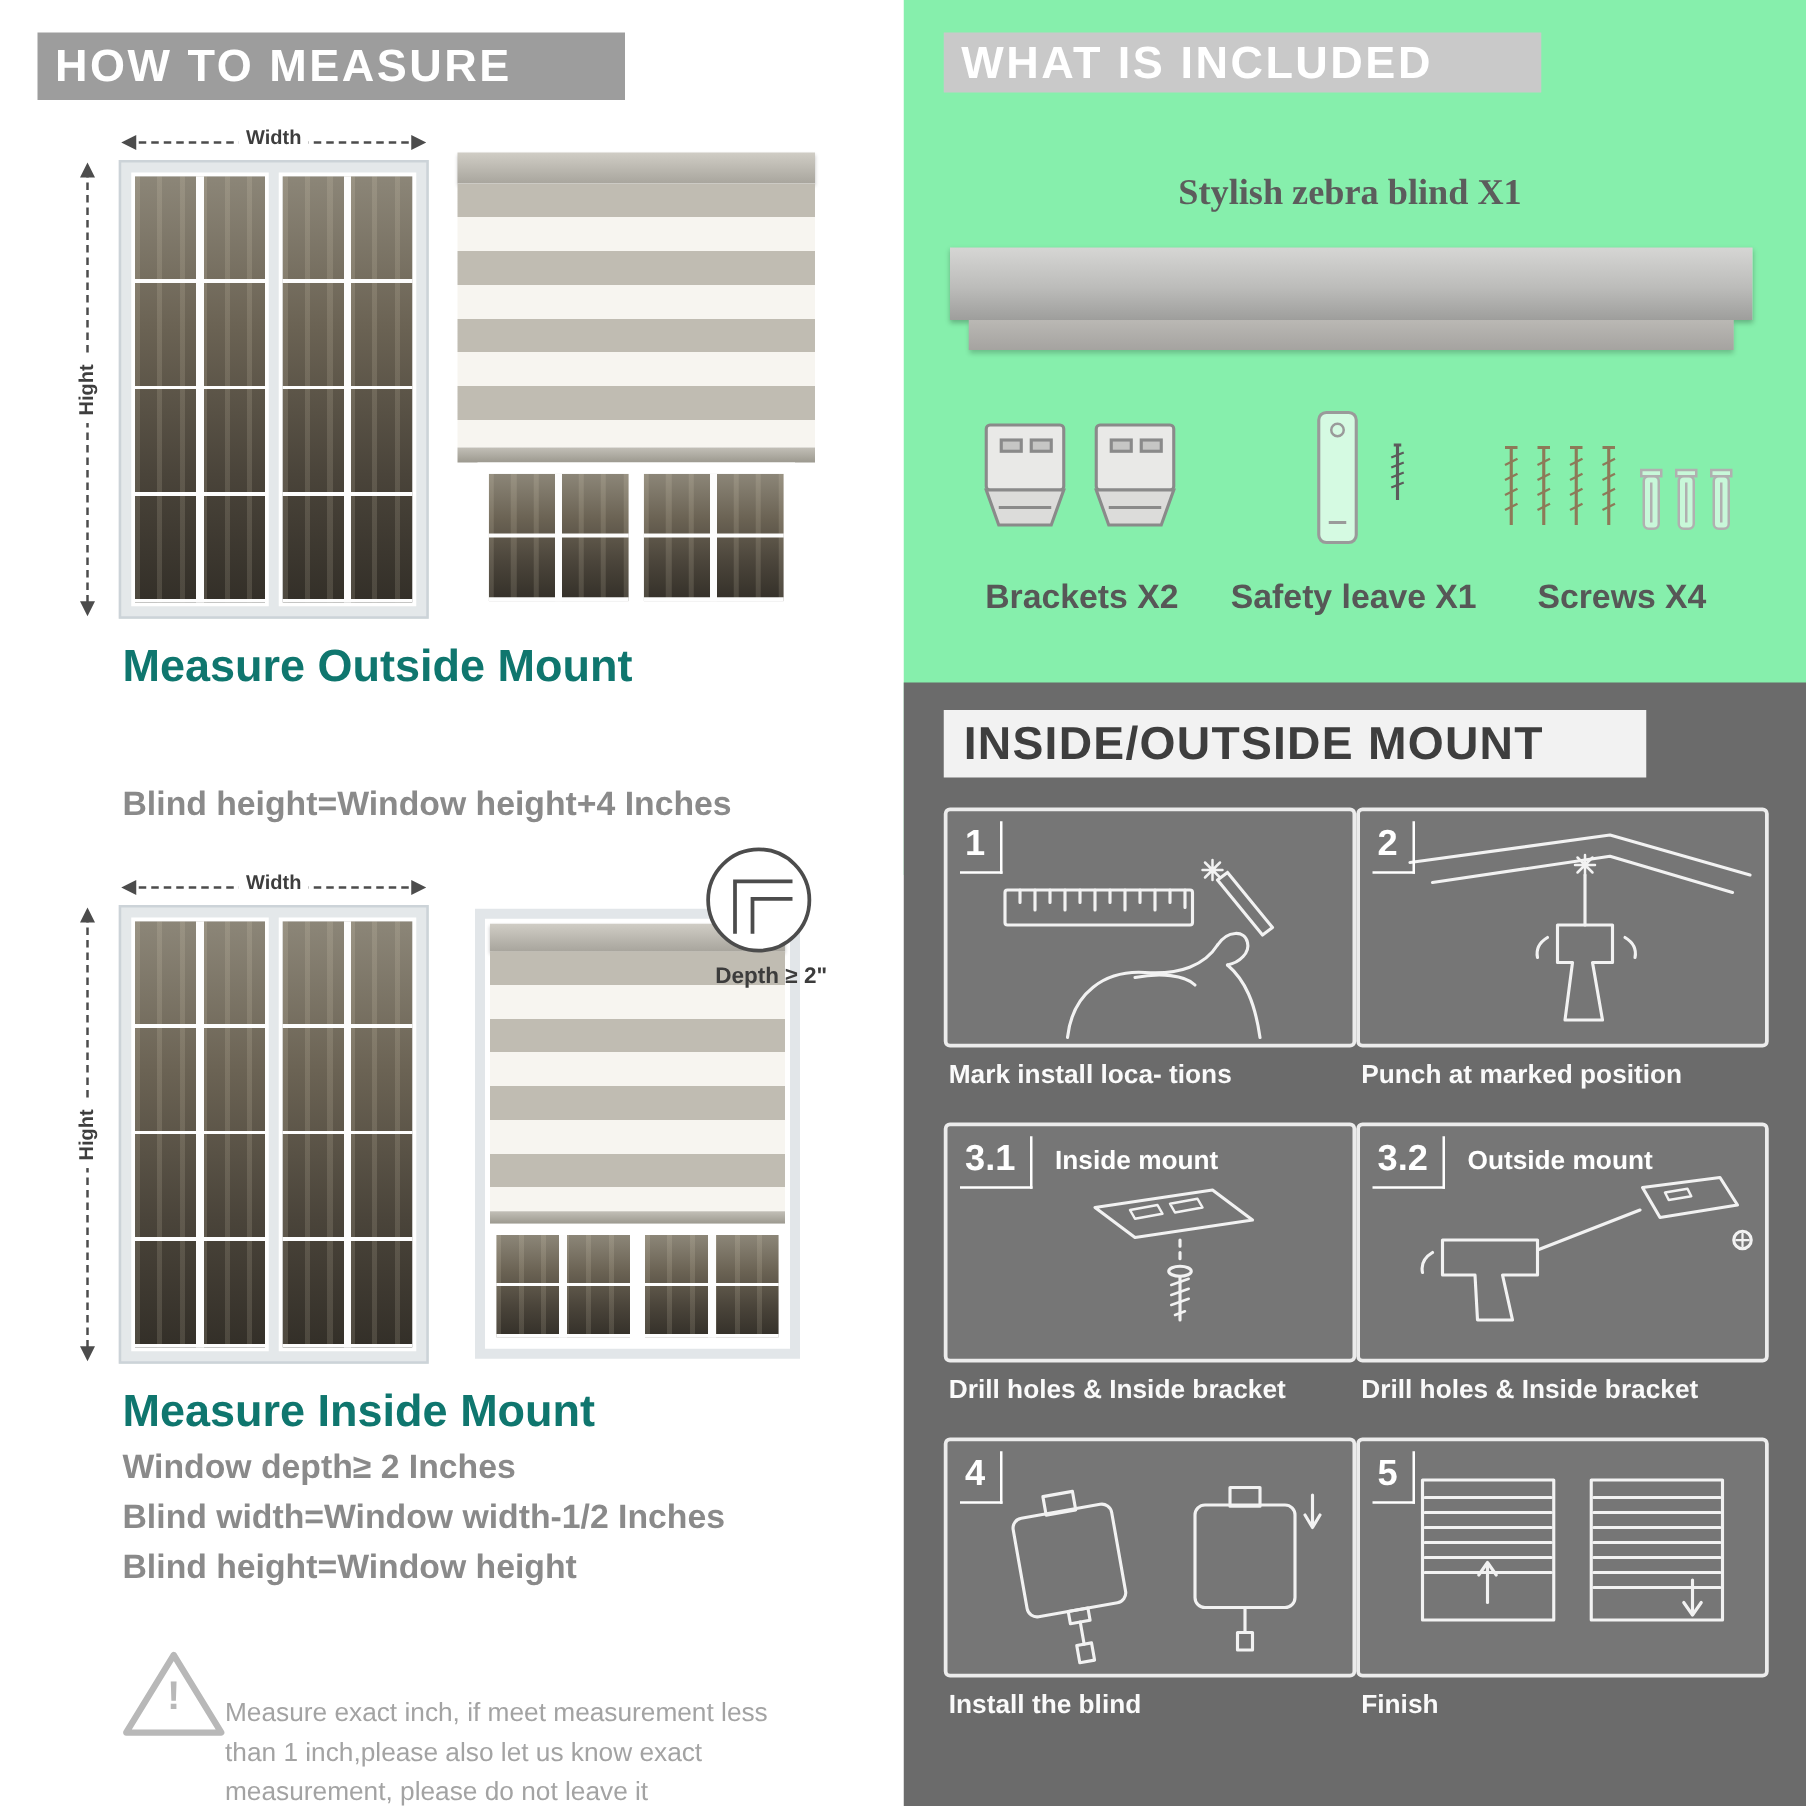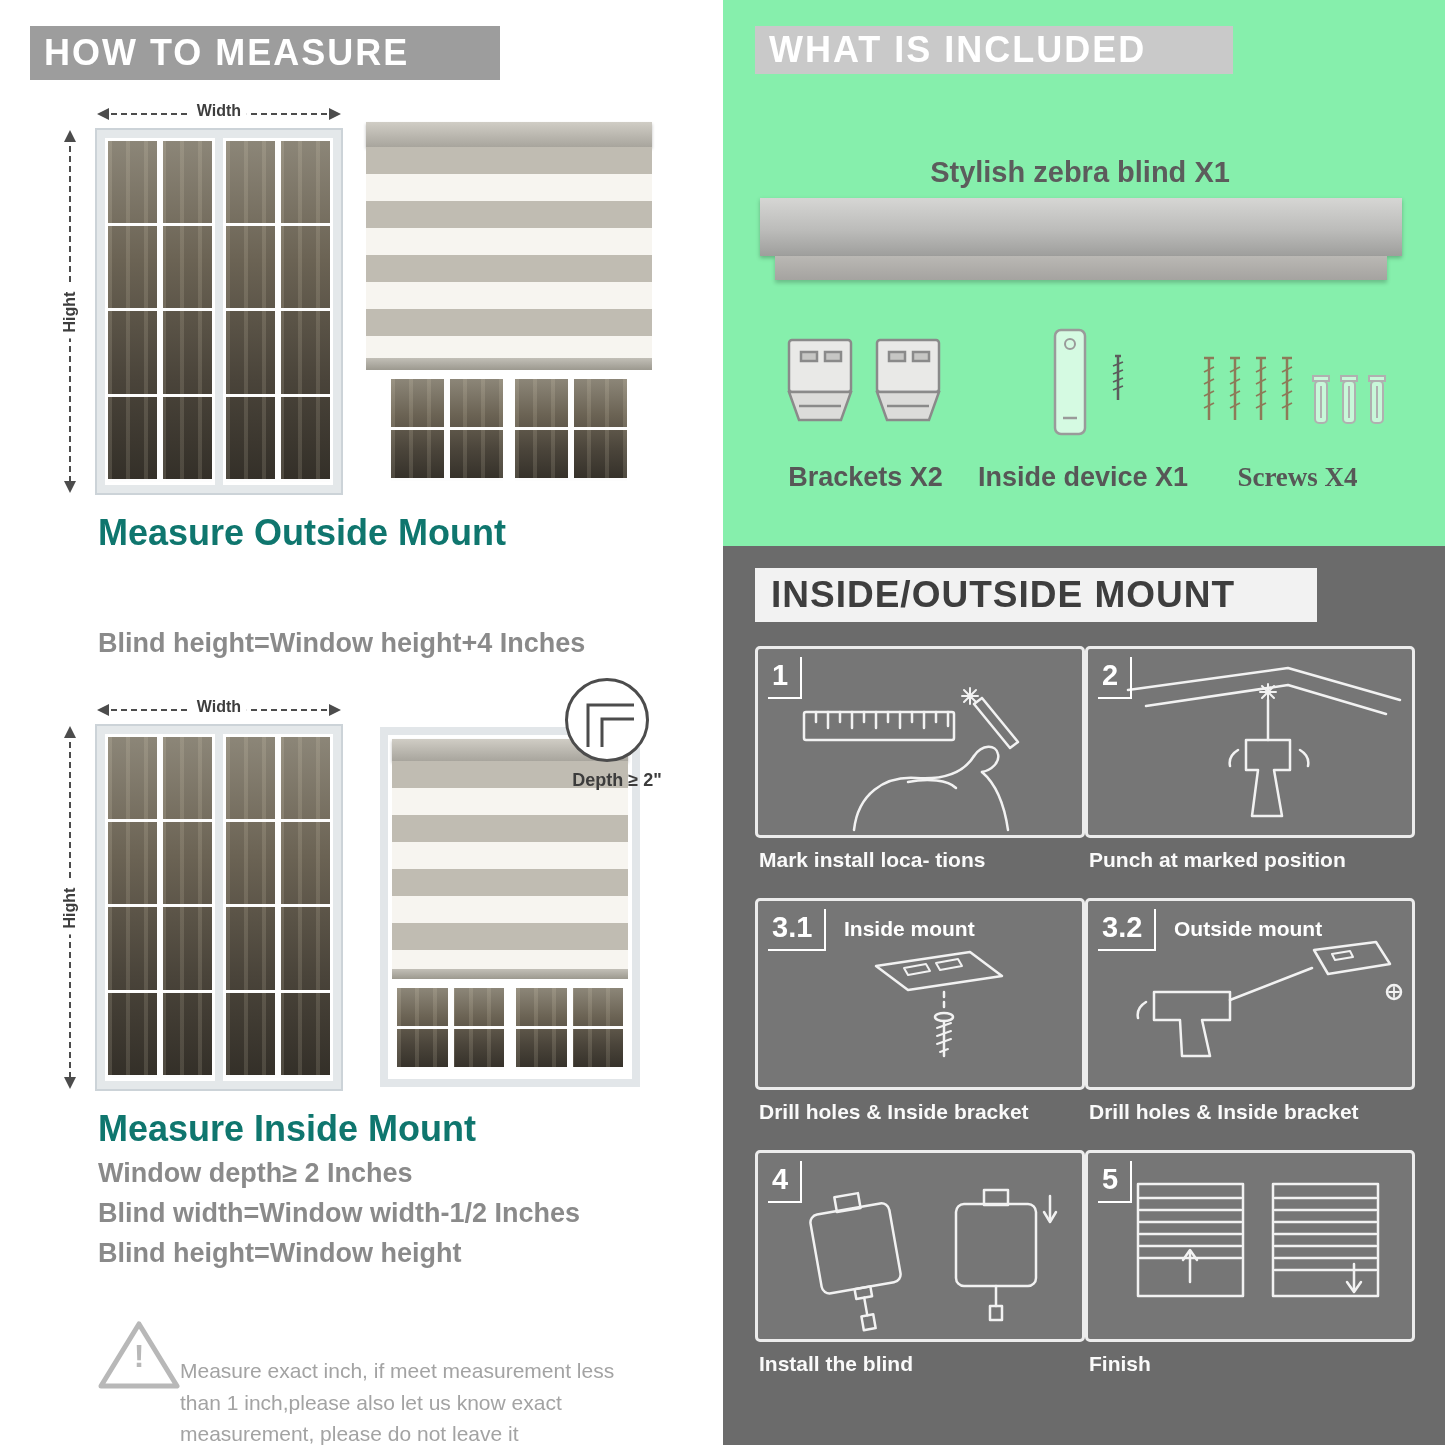--- a/index.html
+++ b/index.html
@@ -173,21 +173,21 @@
     <svg width="88" height="80" viewBox="0 0 88 80">
       <path d="M44,8 L82,70 L6,70 Z" fill="none" stroke="#b8b8b8" stroke-width="5" stroke-linejoin="round"></path>
     </svg>
     <span class="abs" style="left:0;top:22px;width:88px;text-align:center;color:#b8b8b8;font-size:32px;font-weight:bold;">!</span>
   </div>
   <div class="abs warn-text" style="left:180px;top:1320px;width:455px;margin-top:35px;">Measure exact inch, if meet measurement less than 1 inch,please also let us know exact measurement, please do not leave it</div>
 
   <div class="abs included">
     <div class="abs banner-light" style="left:32px;top:26px;width:478px;height:48px;">WHAT IS INCLUDED</div>
 
-    <div class="abs blind-label" style="left:37px;top:156px;width:640px;">Stylish zebra blind X1</div>
+    <div class="abs blind-label" style="left:37px;top:138px;width:640px;font-family:Liberation Serif, serif;">Stylish zebra blind X1</div>
 
     <div class="abs headrail" style="left:37px;top:198px;width:642px;height:58px;"></div>
     <div class="abs headrail-lip" style="left:52px;top:256px;width:612px;height:24px;"></div>
 
     <svg class="abs" style="left:58px;top:328px;" width="170" height="115" viewBox="0 0 170 115">
       <g stroke="#8a8a8a" stroke-width="2.5" fill="#e9e9e7">
         <rect x="8" y="12" width="62" height="52" rx="3"></rect>
         <path d="M8,64 L70,64 L60,92 L18,92 Z" fill="#dcdcda"></path>
         <rect x="20" y="24" width="16" height="9" fill="#c6c6c4"></rect>
         <rect x="44" y="24" width="16" height="9" fill="#c6c6c4"></rect>
@@ -247,22 +247,22 @@
           </g>
         <g transform="translate(176,28)">
             <rect x="-8" y="0" width="16" height="5"></rect>
             <rect x="-6" y="5" width="12" height="42" rx="4"></rect>
             <line x1="0" y1="10" x2="0" y2="42"></line>
           </g>
       </g>
     </svg>
 
     <div class="abs item-label" style="left:50px;top:462px;width:185px;">Brackets X2</div>
-    <div class="abs item-label" style="left:250px;top:462px;width:220px;">Inside device X1</div>
-    <div class="abs item-label" style="left:487px;top:462px;width:175px;font-family:Liberation Serif, serif;">Screws X4</div>
+    <div class="abs item-label" style="left:250px;top:462px;width:220px;">Safety leave X1</div>
+    <div class="abs item-label" style="left:487px;top:462px;width:175px;">Screws X4</div>
   </div>
 
   <div class="abs mount">
     <div class="abs banner-white" style="left:32px;top:22px;width:562px;height:54px;">INSIDE/OUTSIDE MOUNT</div>
 
     <div class="abs panel" style="left:32px;top:100px;">
       <span class="step-num">1</span>
       <svg viewBox="0 0 324 180">
         <g class="lineart">
           <rect x="46" y="60" width="150" height="28" rx="2"></rect>

